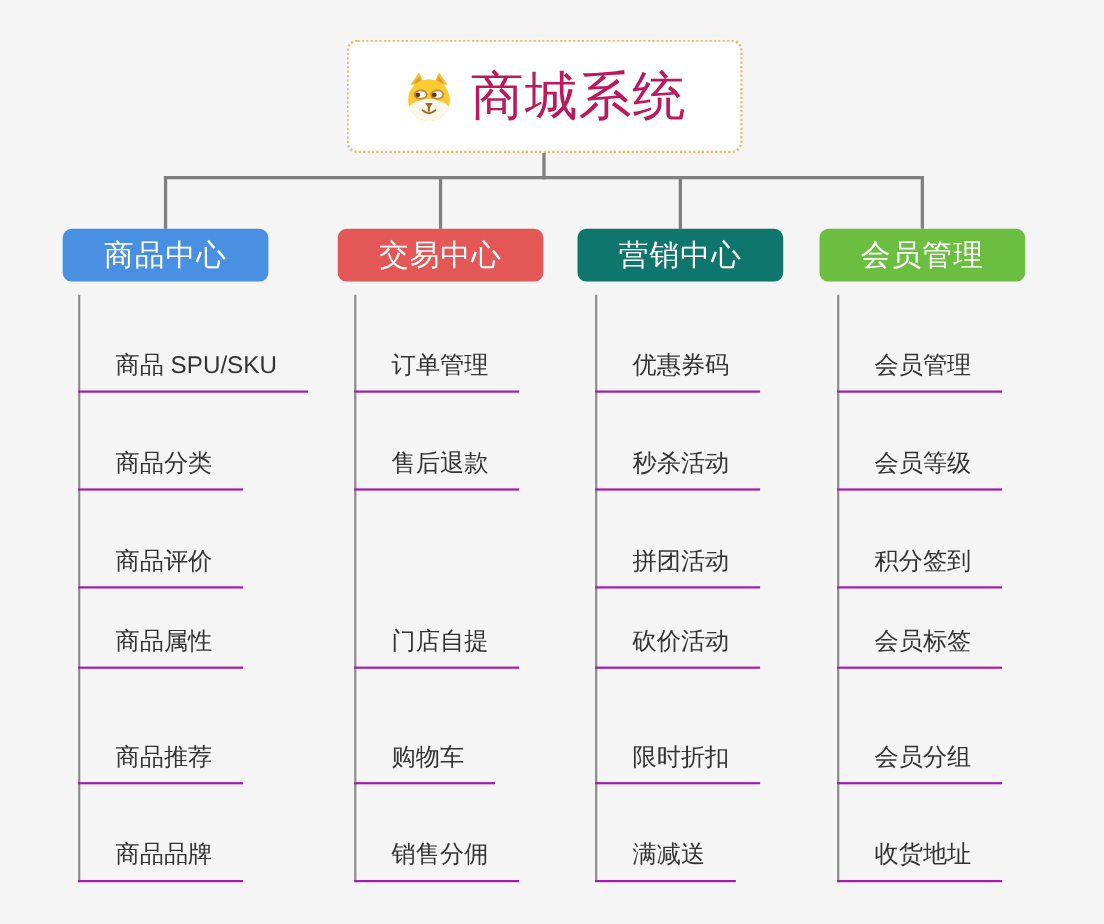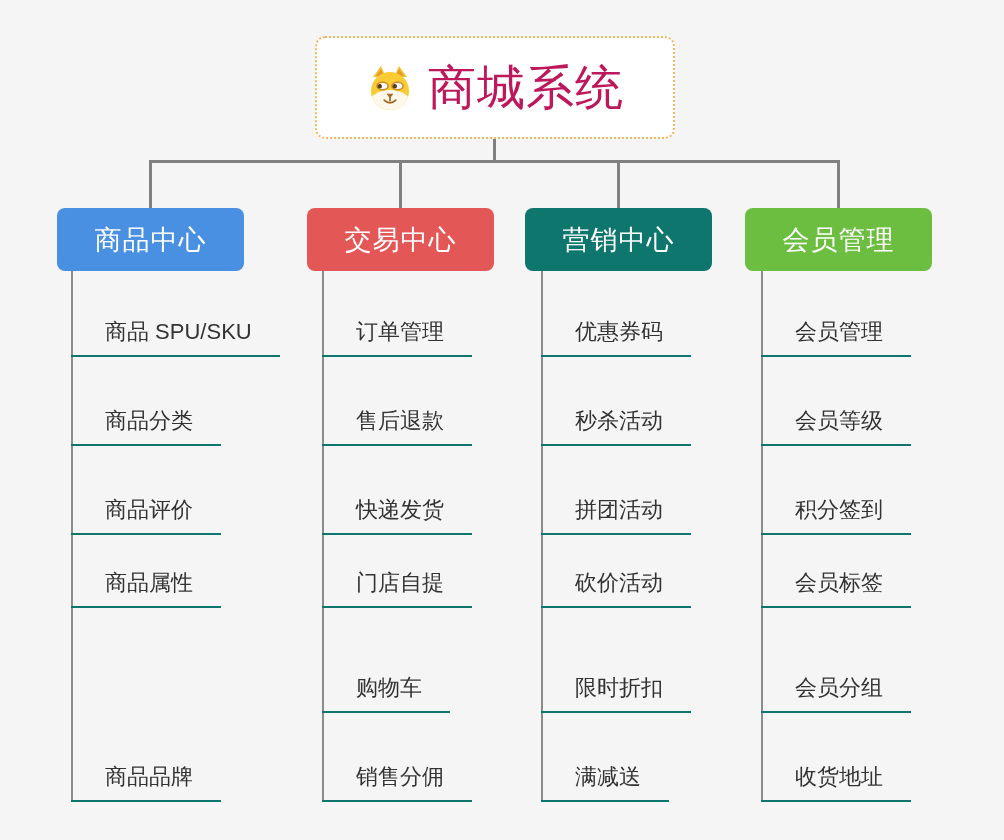--- a/index.html
+++ b/index.html
@@ -27,31 +27,31 @@
     background:#ffffff;border:2px dotted #f5b45c;border-radius:10px;
     box-sizing:border-box;
     display:flex;align-items:center;justify-content:center;gap:14px;
   }
   .root-title{
     font-size:48px;color:#be185d;letter-spacing:1px;white-space:nowrap;
   }
   .dog{width:48px;height:48px;display:inline-block;}
   
   .branch-box{
-    position:absolute;top:208px;width:187px;height:63px;
+    position:absolute;top:208px;width:187px;height:48px;
     border-radius:8px;color:#ffffff;font-size:27px;
     display:flex;align-items:center;justify-content:center;
     white-space:nowrap;letter-spacing:1px;text-align:right;
   }
   .b-0{left:57px;} .b-1{left:307px;} .b-2{left:525px;} .b-3{left:745px;}
   
   .leaf{
     position:absolute;
     font-size:22px;color:#333333;line-height:30px;
-    border-bottom:2px solid #0f766e;
+    border-bottom:2px solid #a21caf;
     padding:0 28px 8px 34px;
     white-space:nowrap;
   }
   .c-0{left:71px;} .c-1{left:322px;} .c-2{left:541px;} .c-3{left:761px;}
   .r-0{top:317px;} .r-1{top:406px;} .r-2{top:495px;}
   .r-3{top:568px;} .r-4{top:673px;} .r-5{top:762px;}
 </style>
 </head>
 <body>
 
@@ -95,25 +95,25 @@
 
   <div class="branch-box b-0" style="background-color: rgb(74, 144, 226);">商品中心</div>
   <div class="branch-box b-1" style="background-color: rgb(227, 87, 87);">交易中心</div>
   <div class="branch-box b-2" style="background-color: #0f766e;">营销中心</div>
   <div class="branch-box b-3" style="background-color: rgb(108, 190, 64);">会员管理</div>
 
   <div class="leaf c-0 r-0">商品 SPU/SKU</div>
   <div class="leaf c-0 r-1">商品分类</div>
   <div class="leaf c-0 r-2">商品评价</div>
   <div class="leaf c-0 r-3">商品属性</div>
+  <div class="leaf c-0 r-4">商品推荐</div>
   <div class="leaf c-1 r-0">订单管理</div>
 
   <div class="leaf c-0 r-5">商品品牌</div>
   <div class="leaf c-1 r-1">售后退款</div>
-  <div class="leaf c-1 r-2">快递发货</div>
   <div class="leaf c-1 r-3">门店自提</div>
   <div class="leaf c-1 r-4">购物车</div>
   <div class="leaf c-1 r-5">销售分佣</div>
 
   <div class="leaf c-2 r-0">优惠券码</div>
   <div class="leaf c-2 r-1">秒杀活动</div>
   <div class="leaf c-2 r-2">拼团活动</div>
   <div class="leaf c-2 r-3">砍价活动</div>
   <div class="leaf c-2 r-4">限时折扣</div>
   <div class="leaf c-2 r-5">满减送</div>

